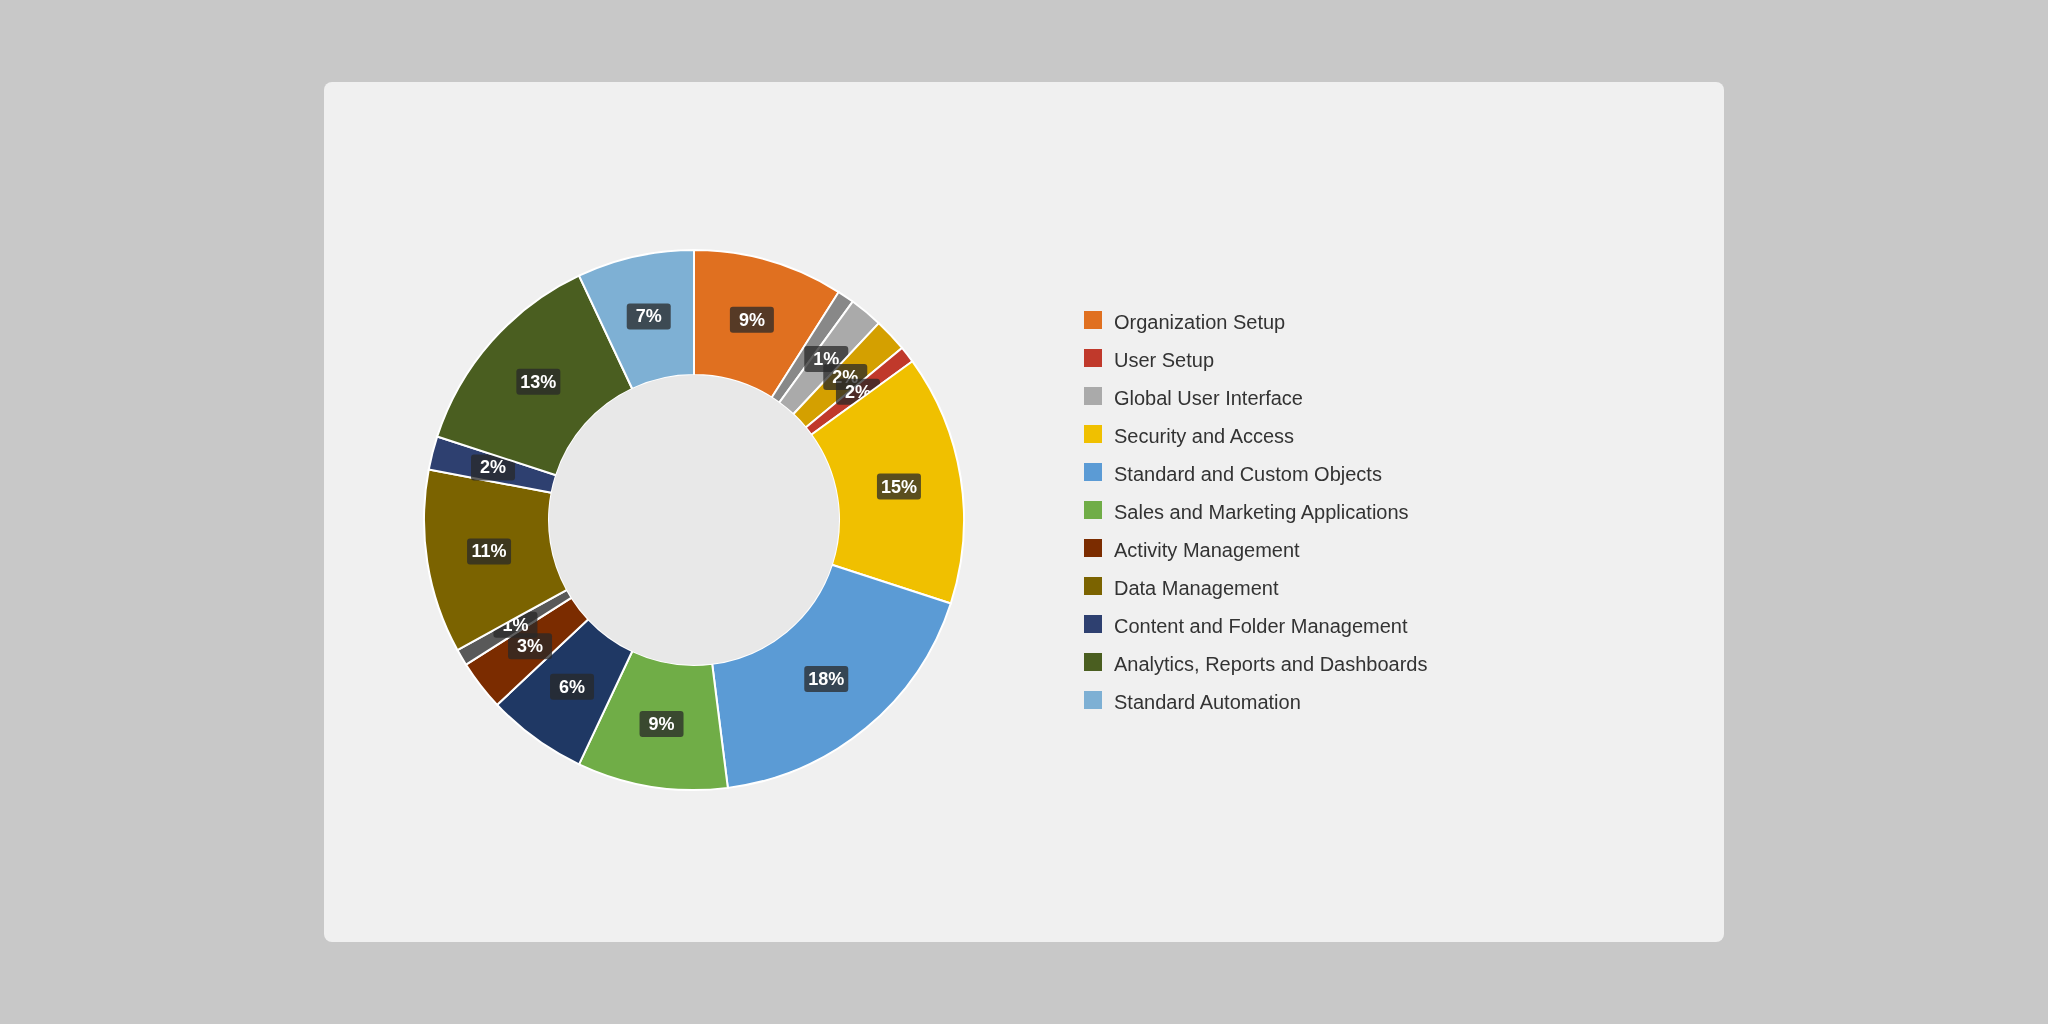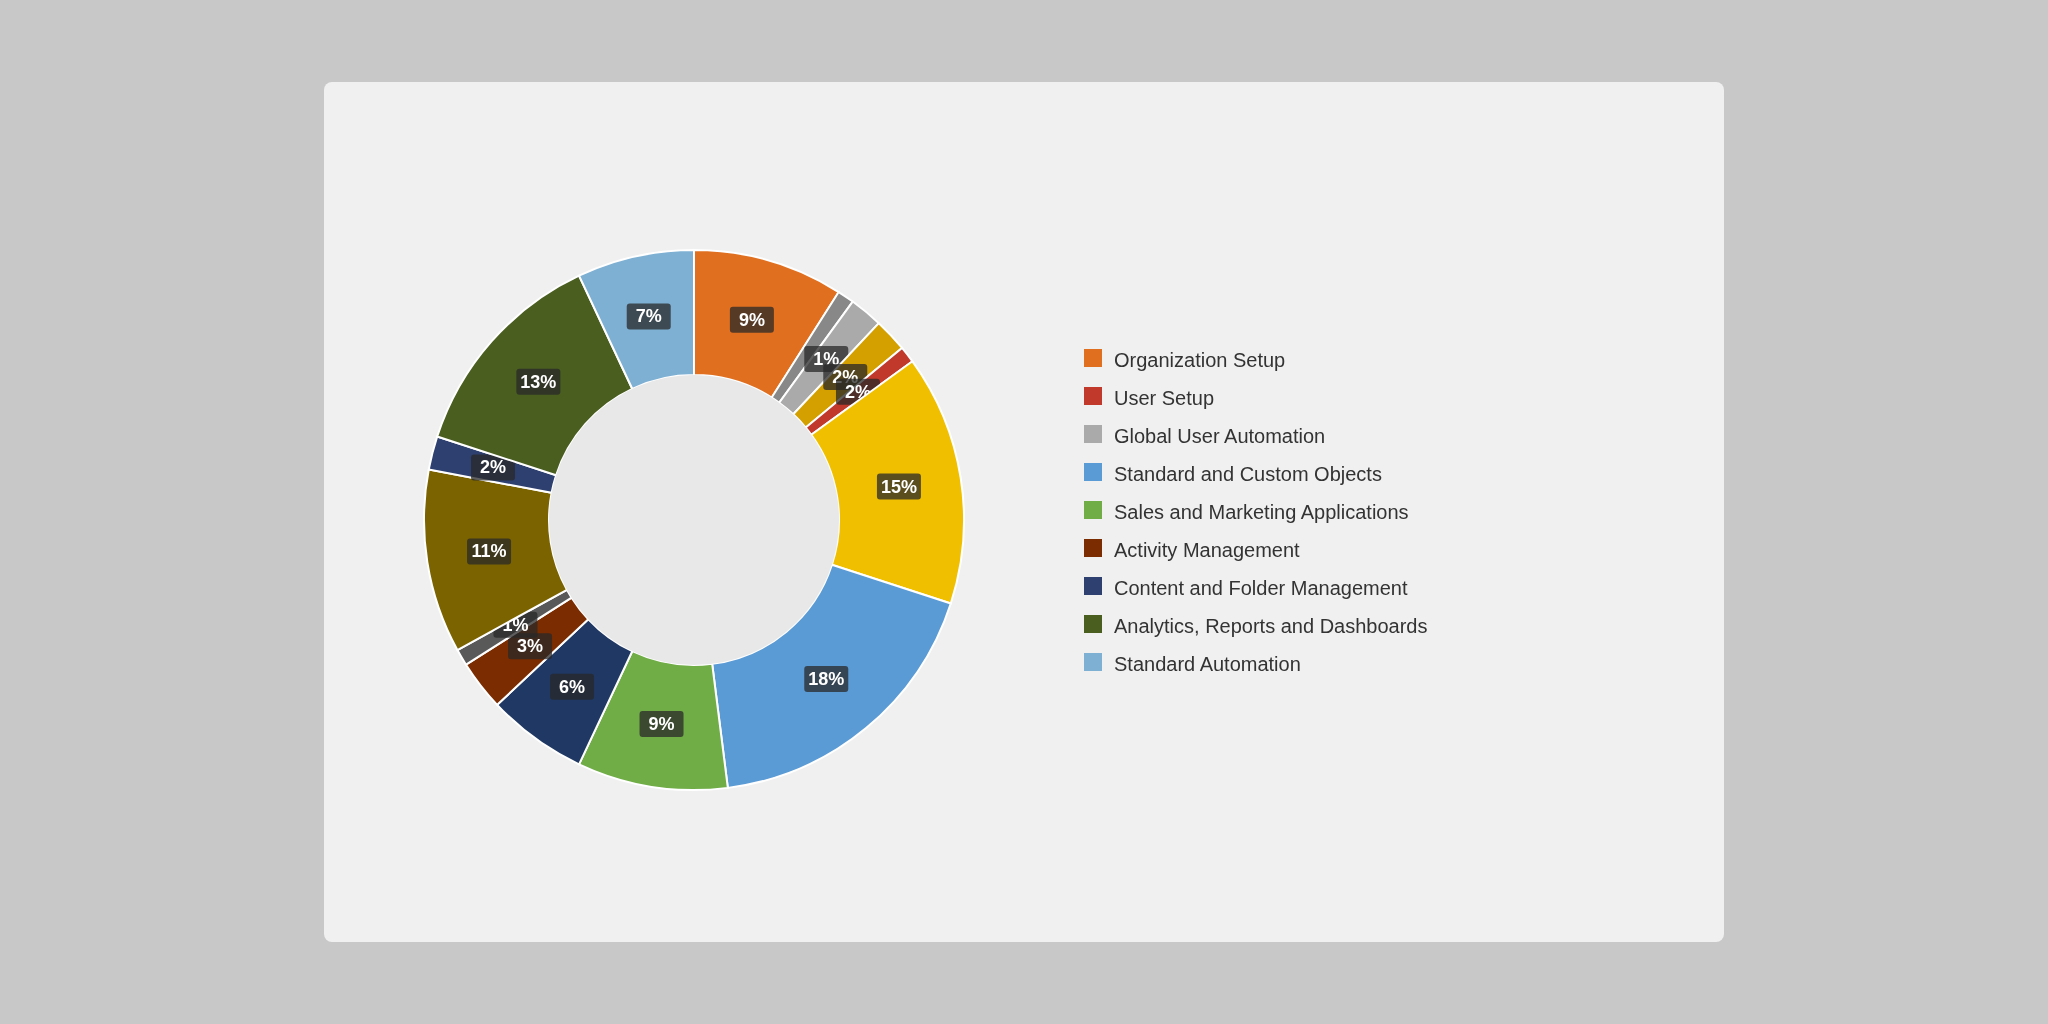--- a/index.html
+++ b/index.html
@@ -125,33 +125,41 @@
   <div class="legend-item">
         <div class="legend-color" style="background-color: rgb(224, 112, 32);"></div>
         <span class="legend-label">Organization Setup</span>
       </div>
       <div class="legend-item">
         <div class="legend-color" style="background-color: rgb(192, 57, 43);"></div>
         <span class="legend-label">User Setup</span>
       </div>
       <div class="legend-item">
         <div class="legend-color" style="background-color: rgb(170, 170, 170);"></div>
-        <span class="legend-label">Global User Automation</span>
+        <span class="legend-label">Global User Interface</span>
+      </div>
+      <div class="legend-item">
+        <div class="legend-color" style="background-color: rgb(240, 192, 0);"></div>
+        <span class="legend-label">Security and Access</span>
       </div>
       <div class="legend-item">
         <div class="legend-color" style="background-color: rgb(91, 155, 213);"></div>
         <span class="legend-label">Standard and Custom Objects</span>
       </div>
       <div class="legend-item">
         <div class="legend-color" style="background-color: rgb(112, 173, 71);"></div>
         <span class="legend-label">Sales and Marketing Applications</span>
       </div>
       <div class="legend-item">
         <div class="legend-color" style="background-color: rgb(123, 44, 0);"></div>
         <span class="legend-label">Activity Management</span>
+      </div>
+      <div class="legend-item">
+        <div class="legend-color" style="background-color: rgb(123, 99, 0);"></div>
+        <span class="legend-label">Data Management</span>
       </div>
       <div class="legend-item">
         <div class="legend-color" style="background-color: rgb(46, 64, 112);"></div>
         <span class="legend-label">Content and Folder Management</span>
       </div>
       <div class="legend-item">
         <div class="legend-color" style="background-color: rgb(74, 94, 32);"></div>
         <span class="legend-label">Analytics, Reports and Dashboards</span>
       </div>
       <div class="legend-item">

